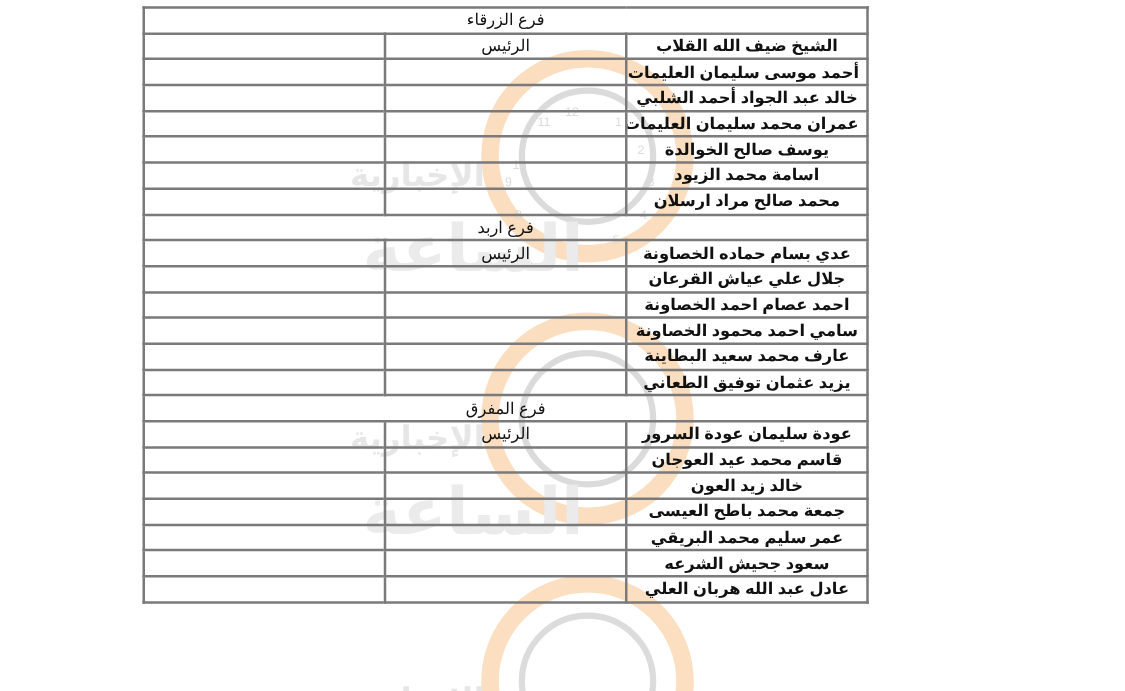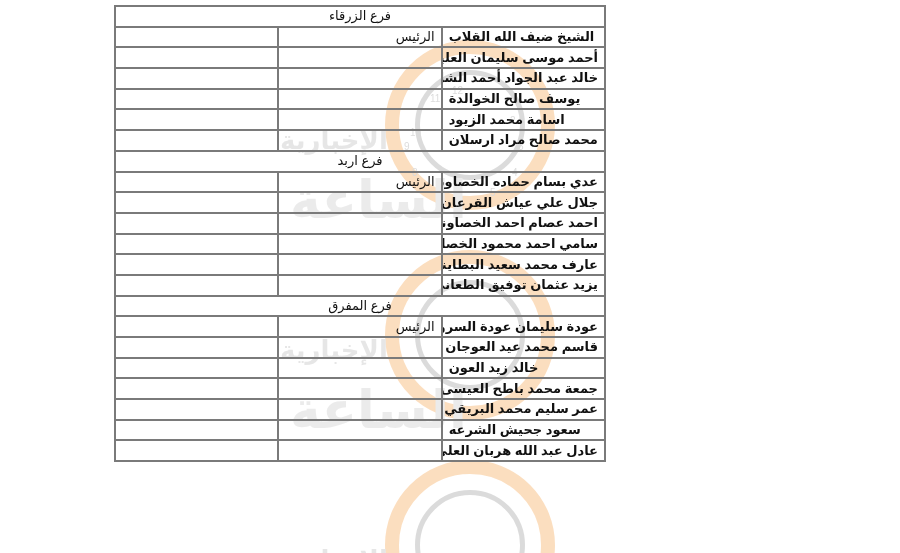--- a/index.html
+++ b/index.html
@@ -18,31 +18,31 @@
     }
     .wm-clock-inner {
       position: absolute; left: 135px; top: 30px; width: 110px; height: 110px;
       border-radius: 50%; border: 5px solid #9a9a9a; box-sizing: border-box;
     }
     .wm-num { position: absolute; font-size: 10px; color: #9a9a9a; margin-top: 27px; }
     .wm-text-small { position: absolute; left: 0; top: 85px; font-size: 26px; color: #b8b8b8; font-weight: bold; }
     .wm-text-big { position: absolute; left: 10px; top: 130px; font-size: 52px; color: #c8c8c8; font-weight: bold; }
 
     table.roster {
-      position: absolute; left: 114px; top: 5px; width: 492px;
+      position: absolute; left: 114px; top: 5px; width: 581px;
       border-collapse: collapse; table-layout: fixed; direction: rtl;
       font-size: 13px; font-weight: bold; color: #111;
     }
     table.roster td {
       border: 2px solid #7a7a7a; height: 18.7px; padding: 0 6px;
       line-height: 18px; white-space: nowrap; overflow: hidden;
       background: transparent;
     }
-    td.name { width: 215px; text-align: left; }
-    td.role { width: 141px; text-align: right; font-weight: normal; }
+    td.name { width: 215px; text-align: center; }
+    td.role { width: 141px; text-align: center; font-weight: normal; }
     td.extra { text-align: center; }
     td.branch { text-align: center; font-weight: normal; }
   </style>
 </head>
 <body>
 
 <div class="watermark" style="top:40px;">
   <div class="wm-clock"></div>
   <div class="wm-clock-inner"></div>
   <span class="wm-num" style="left:172px;top:18px">12</span>
@@ -82,20 +82,25 @@
         <td class="role">الرئيس</td>
         <td class="extra"></td>
       </tr>
     <tr>
         <td class="name">أحمد موسى سليمان العليمات</td>
         <td class="role"></td>
         <td class="extra"></td>
       </tr>
     <tr>
         <td class="name">خالد عبد الجواد أحمد الشلبي</td>
+        <td class="role"></td>
+        <td class="extra"></td>
+      </tr>
+    <tr>
+        <td class="name">عمران محمد سليمان العليمات</td>
         <td class="role"></td>
         <td class="extra"></td>
       </tr>
     <tr>
         <td class="name">يوسف صالح الخوالدة</td>
         <td class="role"></td>
         <td class="extra"></td>
       </tr>
     <tr>
         <td class="name">اسامة محمد الزيود</td>

